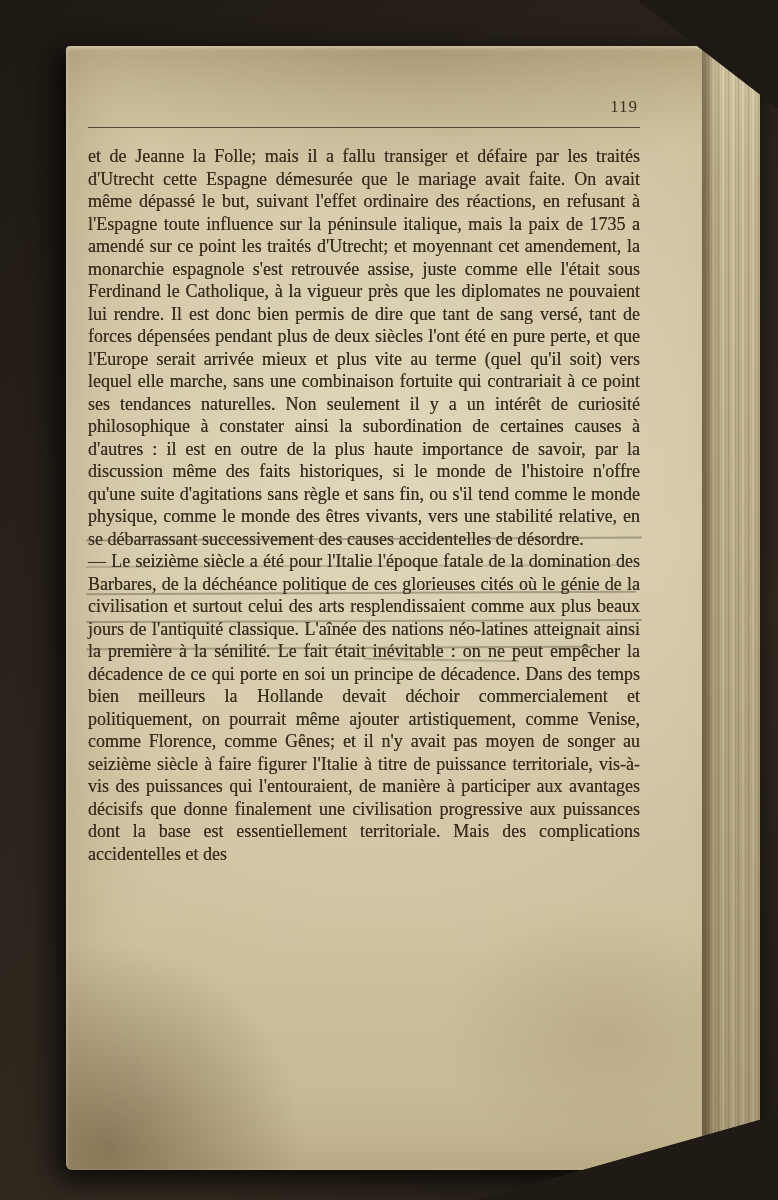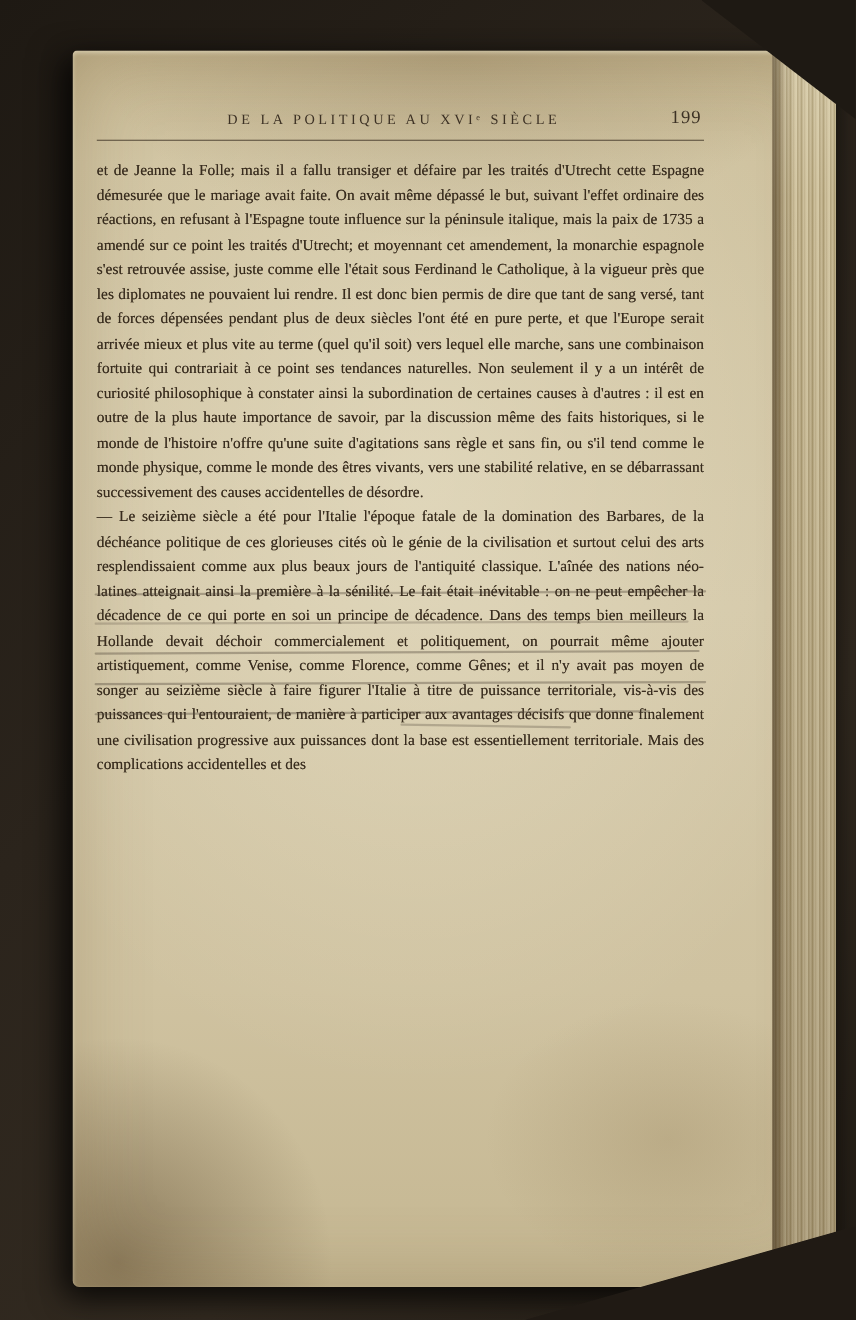--- a/index.html
+++ b/index.html
@@ -75,21 +75,21 @@
     letter-spacing: 1px;
     color: #3c3124;
   }
   .header-rule {
     margin-top: 9px;
     border: 0;
     border-bottom: 1.5px solid rgba(62,50,36,0.85);
   }
   .body-text {
     margin-top: 17px;
-    font-size: 14px;
+    font-size: 18px;
     line-height: 22.5px;
     text-align: justify;
     text-shadow: 0 0 0.6px rgba(56,44,30,0.75);
   }
   .body-text p { margin: 0; }
   
   .pencil-mark {
     position: absolute;
     height: 1.6px;
     background: rgba(82,72,58,0.38);
@@ -139,22 +139,21 @@
 
 <div class="photo">
 
   <div class="page">
 
     <div class="page-edges"></div>
 
     <div class="content">
 
       <div class="running-header">
-        <span class="header-title">DE LA POLITIQUE AU XVIᵉ SIÈCLE</span>
-        <span class="page-number">199</span>
+        <span class="page-number">119</span>
       </div>
 
       <hr class="header-rule">
 
       <div class="body-text">
         <p>et de Jeanne la Folle; mais il a fallu transiger et défaire par les traités d'Utrecht cette Espagne démesurée que le mariage avait faite. On avait même dépassé le but, suivant l'effet ordinaire des réactions, en refusant à l'Espagne toute influence sur la péninsule italique, mais la paix de 1735 a amendé sur ce point les traités d'Utrecht; et moyennant cet amendement, la monarchie espagnole s'est retrouvée assise, juste comme elle l'était sous Ferdinand le Catholique, à la vigueur près que les diplomates ne pouvaient lui rendre. Il est donc bien permis de dire que tant de sang versé, tant de forces dépensées pendant plus de deux siècles l'ont été en pure perte, et que l'Europe serait arrivée mieux et plus vite au terme (quel qu'il soit) vers lequel elle marche, sans une combinaison fortuite qui contrariait à ce point ses tendances naturelles. Non seulement il y a un intérêt de curiosité philosophique à constater ainsi la subordination de certaines causes à d'autres : il est en outre de la plus haute importance de savoir, par la discussion même des faits historiques, si le monde de l'histoire n'offre qu'une suite d'agitations sans règle et sans fin, ou s'il tend comme le monde physique, comme le monde des êtres vivants, vers une stabilité relative, en se débarrassant successivement des causes accidentelles de désordre.</p>
         <p>— Le seizième siècle a été pour l'Italie l'époque fatale de la domination des Barbares, de la déchéance politique de ces glorieuses cités où le génie de la civilisation et surtout celui des arts resplendissaient comme aux plus beaux jours de l'antiquité classique. L'aînée des nations néo-latines atteignait ainsi la première à la sénilité. Le fait était inévitable : on ne peut empêcher la décadence de ce qui porte en soi un principe de décadence. Dans des temps bien meilleurs la Hollande devait déchoir commercialement et politiquement, on pourrait même ajouter artistiquement, comme Venise, comme Florence, comme Gênes; et il n'y avait pas moyen de songer au seizième siècle à faire figurer l'Italie à titre de puissance territoriale, vis-à-vis des puissances qui l'entouraient, de manière à participer aux avantages décisifs que donne finalement une civilisation progressive aux puissances dont la base est essentiellement territoriale. Mais des complications accidentelles et des</p>
       </div>
 
     </div>

